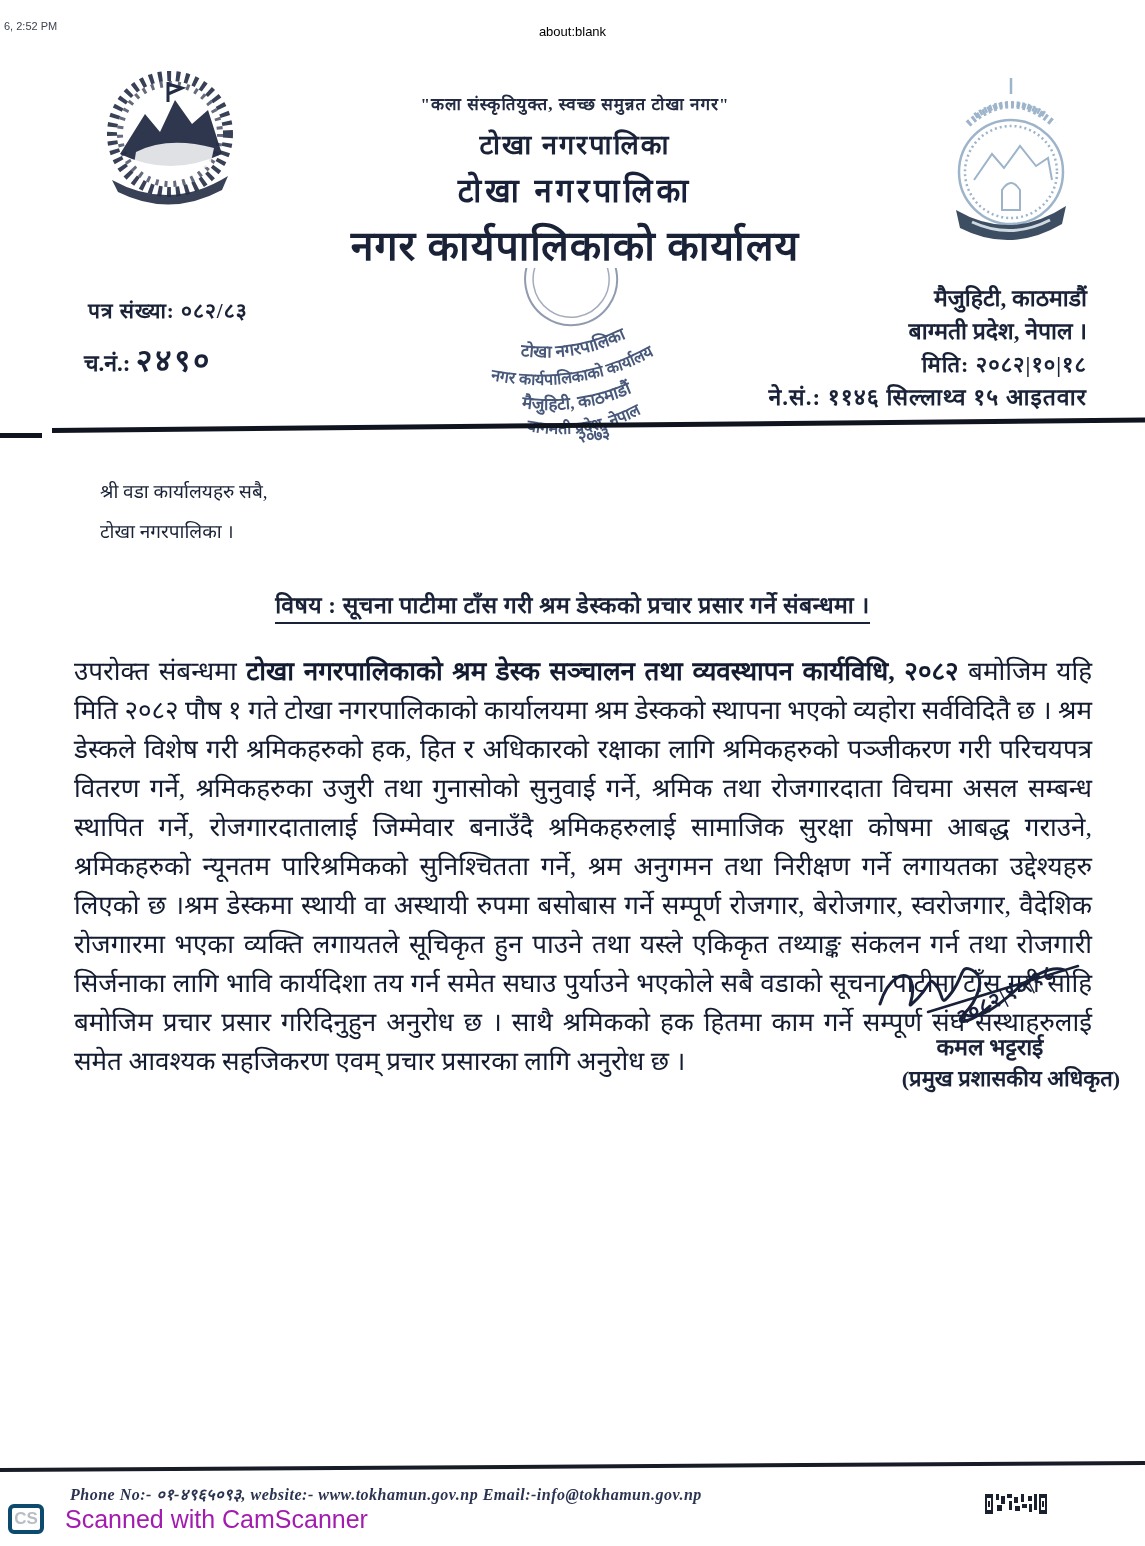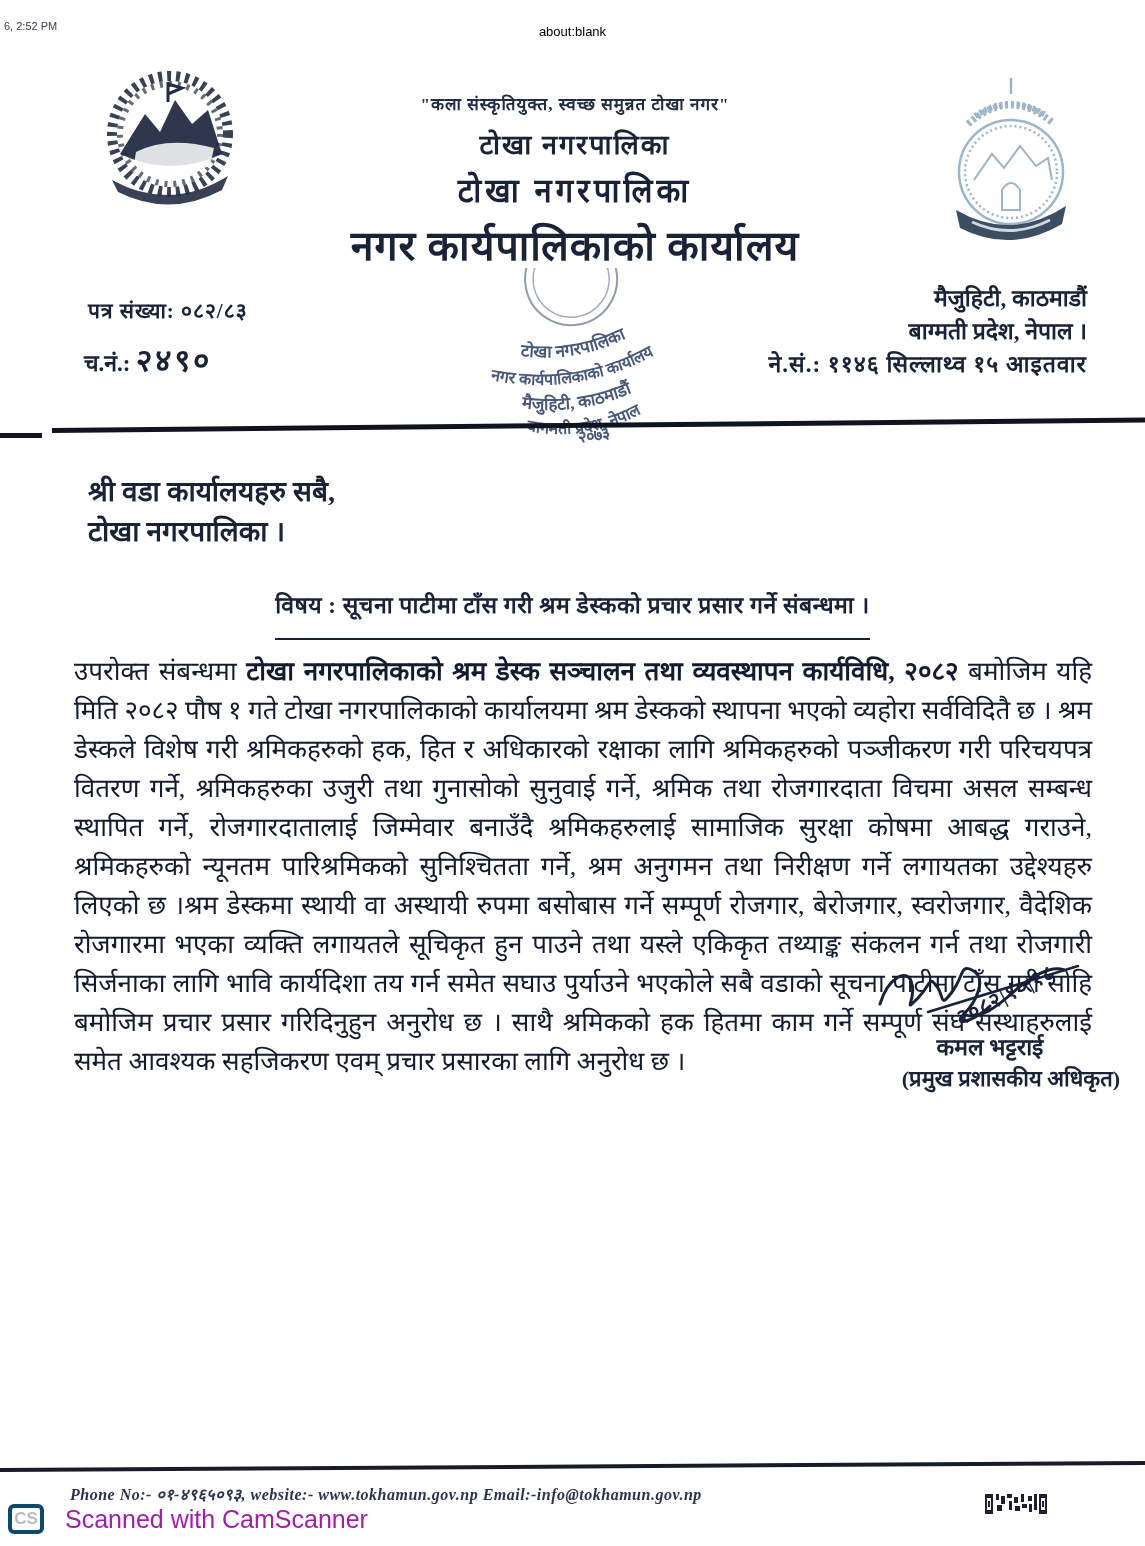--- a/index.html
+++ b/index.html
@@ -41,26 +41,26 @@
 
   
   .stamp { left:440px; top:268px; width:290px; height:185px; opacity:0.88; }
 
   
   .rule-main { left:52px; top:428px; width:1095px; height:5px; background:#10141f;
                transform:rotate(-0.55deg); transform-origin:left center; }
   .rule-stub { left:0; top:433px; width:42px; height:5px; background:#10141f; }
 
   
-  .recipient { left:88px; top:472px; font-size:28px; font-weight:bold; line-height:40px; }
+  .recipient { left:100px; top:472px; font-size:19px; font-weight:normal; line-height:40px; }
 
   
   .subject { left:0; top:588px; width:100%; text-align:center; }
   .subject span { font-size:23px; font-weight:bold; border-bottom:2px solid #1a2238;
-                  padding-bottom:20px; letter-spacing:0.5px;text-align:right; }
+                  padding-bottom:4px; letter-spacing:0.5px;text-align:right; }
 
   
   .body-text { left:74px; top:652px; width:1018px; font-size:26px; line-height:39px;
                text-align:justify; color:#131b30; }
 
   
   .sig-art { left:868px; top:948px; width:230px; height:100px; }
   .sig-date { left:952px; top:980px; font-size:21px; font-weight:bold;
               transform:rotate(-27deg); letter-spacing:1px; color:#18203a; }
   .sig-name { left:880px; top:1030px; width:220px; text-align:center;
@@ -146,20 +146,21 @@
     <text font-size="16" font-weight="bold"><textPath href="#arc2" startOffset="4%">नगर कार्यपालिकाको कार्यालय</textPath></text>
     <text font-size="17" font-weight="bold"><textPath href="#arc3" startOffset="12%">मैजुहिटी, काठमाडौं</textPath></text>
     <text font-size="16" font-weight="bold"><textPath href="#arc4" startOffset="8%">बागमती प्रदेश, नेपाल</textPath></text>
     <text font-size="16" font-weight="bold"><textPath href="#arc5" startOffset="20%">२०७३</textPath></text>
   </g>
 </svg>
 
 <div class="abs addr-block">
   <div class="a1">मैजुहिटी, काठमाडौं</div>
   <div class="a2">बाग्मती प्रदेश, नेपाल ।</div>
+  <div class="a3">मिति: २०८२|१०|१८</div>
   <div class="a4">ने.सं.: ११४६ सिल्लाथ्व १५ आइतवार</div>
 </div>
 
 <div class="abs rule-main"></div>
 <div class="abs rule-stub"></div>
 
 <div class="abs recipient">
   <div>श्री वडा कार्यालयहरु सबै,</div>
   <div>टोखा नगरपालिका ।</div>
 </div>

